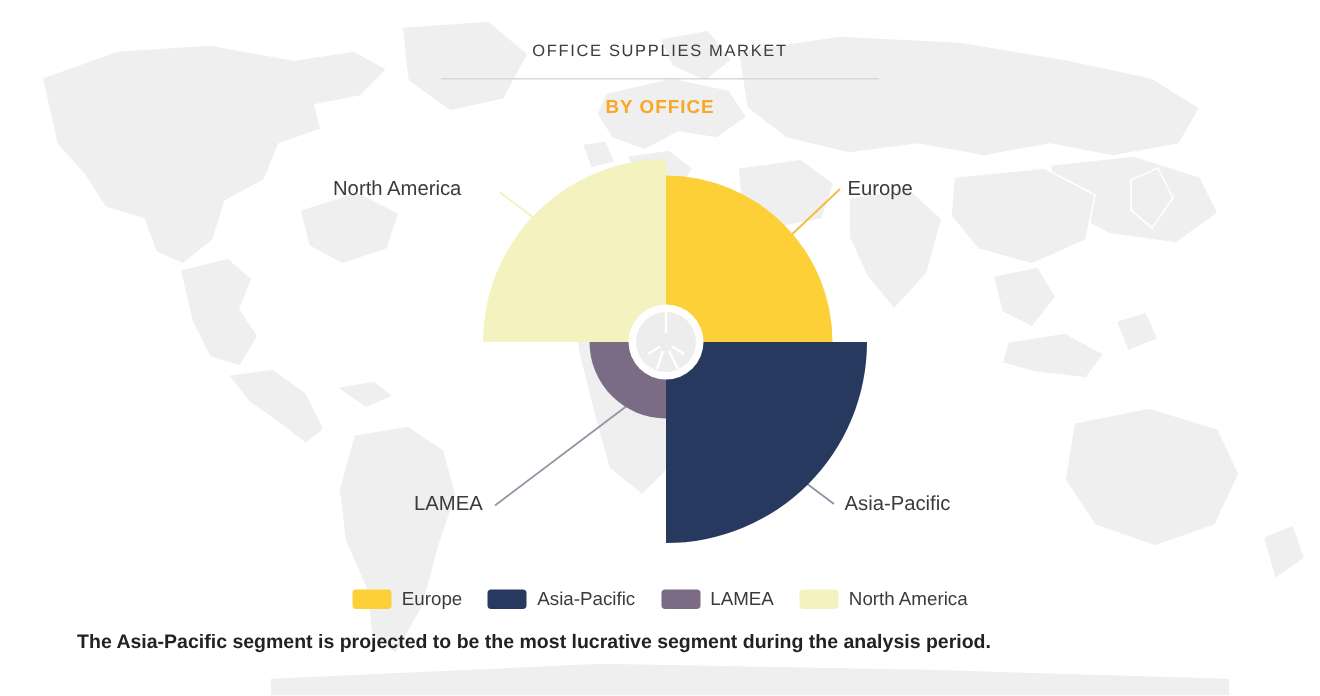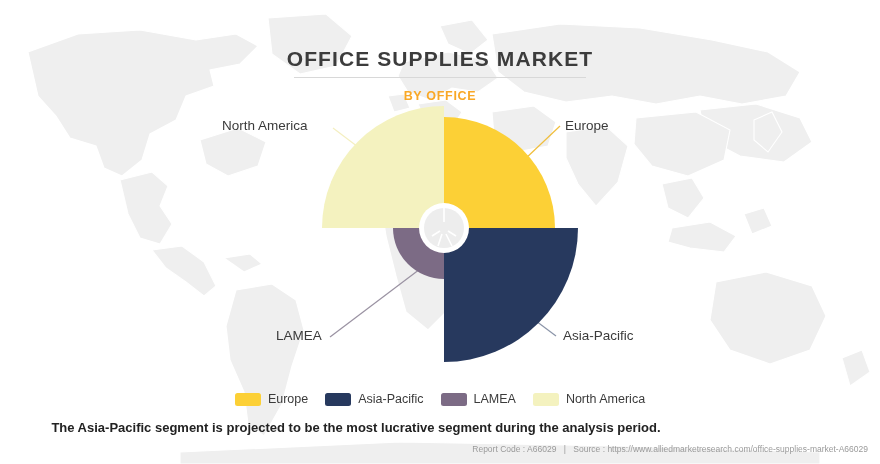--- a/index.html
+++ b/index.html
@@ -29,26 +29,25 @@
   
   .header {
     position: absolute;
     left: 0;
     top: 24px;
     width: 880px;
     text-align: center;
     z-index: 5;
   }
   .chart-title {
-    font-size: 21px;
-    font-weight: bold;
+    font-size: 11px;
+    font-weight: normal;
     letter-spacing: 1.1px;
     color: #3c3c3c;
     line-height: 20px;
-    margin-top: 25px;
   }
   .title-rule {
     width: 292px;
     height: 1px;
     background: #d8d8d8;
     margin: 8px auto 0 auto;
   }
   .chart-subtitle {
     margin-top: 11px;
     font-size: 12.5px;
@@ -243,19 +242,14 @@
       <span class="legend-label">LAMEA</span>
     </div>
     <div class="legend-item">
       <span class="legend-swatch" style="background: rgb(244, 242, 191);"></span>
       <span class="legend-label">North America</span>
     </div>
   </div>
 
   <div class="caption">The Asia-Pacific segment is projected to be the most lucrative segment during the analysis period.</div>
 
-  <div class="footer">
-    <span>Report Code : A66029</span>
-    <span class="sep">|</span>
-    <span>Source : https://www.alliedmarketresearch.com/office-supplies-market-A66029</span>
-  </div>
 
 </div>
 
 </body></html>

